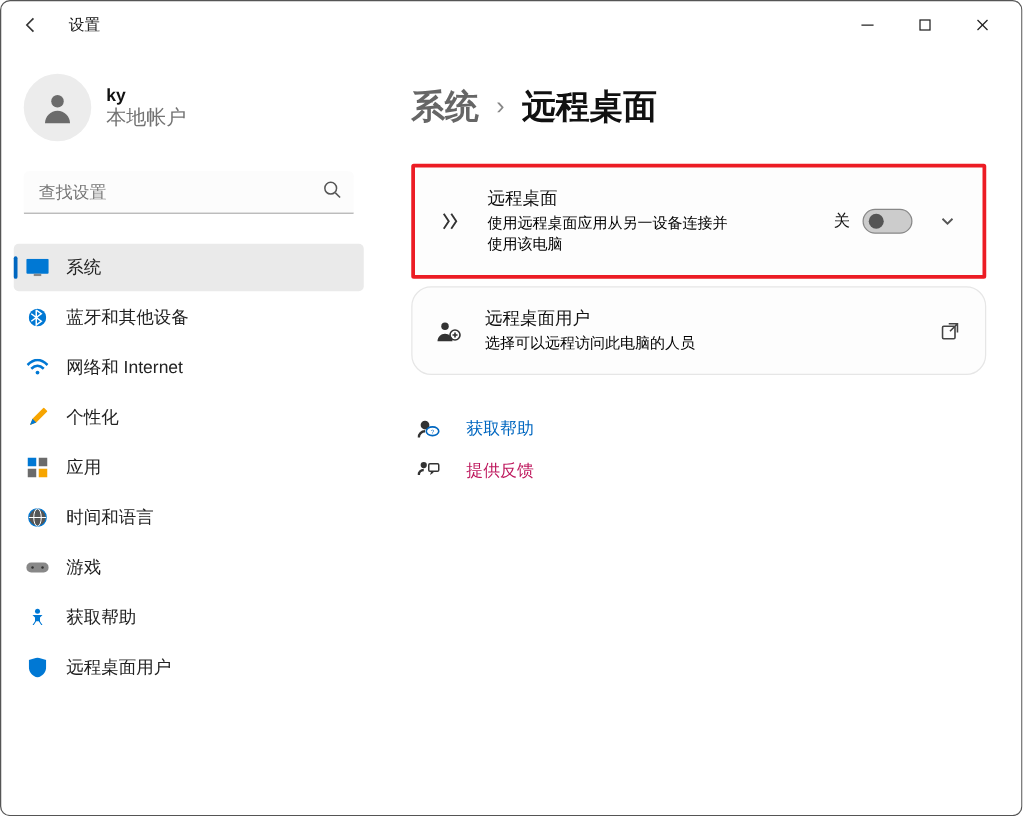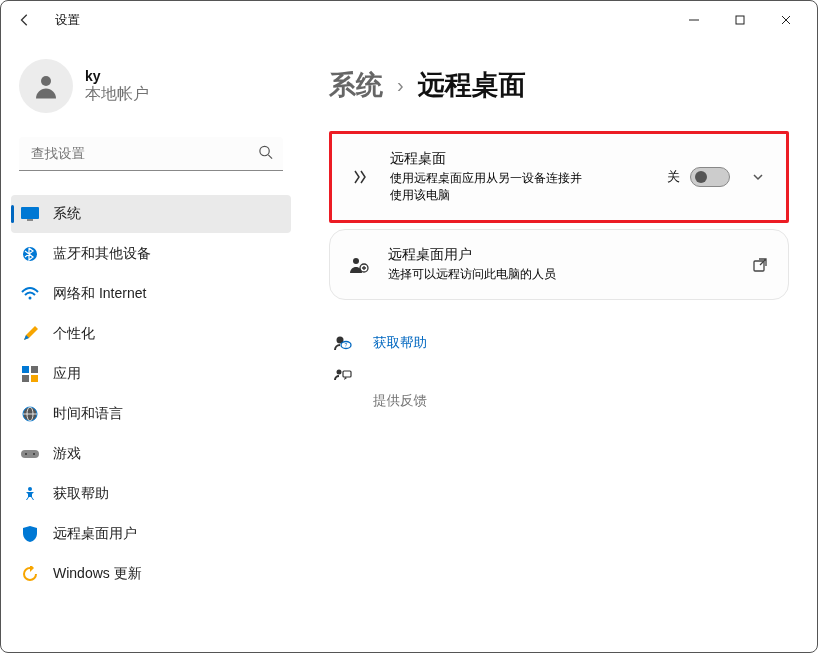--- a/index.html
+++ b/index.html
@@ -42,21 +42,21 @@
   .card-sub { font-size: 12px; color: #000000; margin-top: 2px; max-width: 200px; }
   .toggle-wrap { display: flex; align-items: center; gap: 10px; }
   .toggle-label { font-size: 13px; color: #111; }
   .toggle { width: 40px; height: 20px; border-radius: 10px; background: #ccc; position: relative; border: 1px solid #888; }
   .toggle .knob { position: absolute; width: 12px; height: 12px; border-radius: 50%; background: #555; top: 3px; left: 4px; }
   .chev-down { width: 20px; display: flex; align-items: center; justify-content: center; color: #555; }
   .ext-icon { width: 20px; display: flex; align-items: center; justify-content: center; color: #444; }
   .links { margin-top: 26px; }
   .link-row { display: flex; align-items: flex-start; gap: 20px; padding: 8px 4px; font-size: 13.5px; cursor: pointer; }
   .link-row .link-text { color: #0067c0; }
-  .link-row.plain .link-text { color: #737373; margin-top: 24px; }
+  .link-row.plain .link-text { color: #be185d; }
   .link-icon { width: 20px; display: flex; align-items: center; justify-content: center; }
 </style>
 </head>
 <body>
 
 <div class="window">
   <div class="titlebar">
     <div class="back-btn">
       <svg viewBox="0 0 16 16">
           <path d="M10 2 L4 8 L10 14" stroke="#333" stroke-width="1.5" fill="none"></path>
@@ -190,28 +190,20 @@
           <span>获取帮助</span>
         </div>
         <div class="nav-item">
           <span class="nav-icon">
             <svg width="14" height="16" viewBox="0 0 14 16">
                 <path d="M7 0l7 2v5c0 5-3 8-7 9-4-1-7-4-7-9V2z" fill="#0078d4"></path>
               </svg>
           </span>
           <span>远程桌面用户</span>
         </div>
-        <div class="nav-item">
-          <span class="nav-icon">
-            <svg width="16" height="16" viewBox="0 0 16 16">
-                <path d="M8 1a7 7 0 1 0 7 7h-2a5 5 0 1 1-5-5v3l4-4-4-4z" fill="#f7a500"></path>
-              </svg>
-          </span>
-          <span>Windows 更新</span>
-        </div>
       </div>
     </div>
 
     <div class="main">
       <div class="breadcrumb">
         <span class="bc-item link">系统</span>
         <span class="chev">›</span>
         <span class="bc-item">远程桌面</span>
       </div>
 

